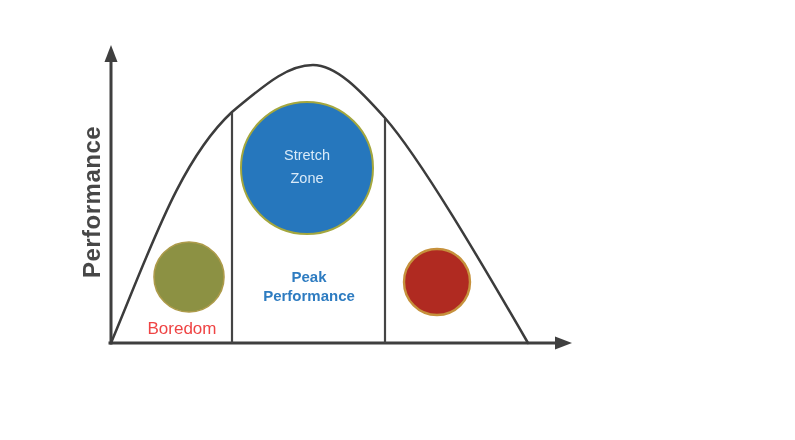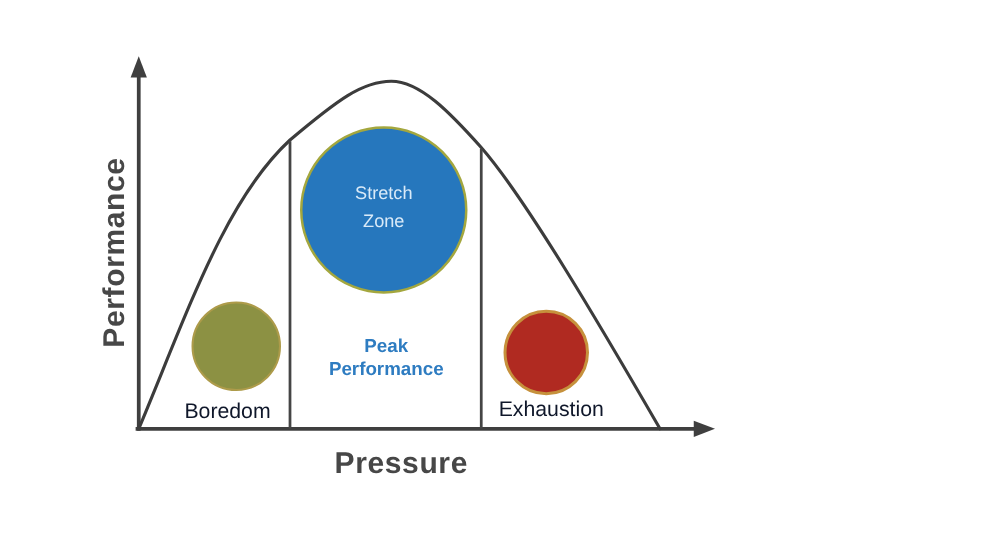--- a/index.html
+++ b/index.html
@@ -39,21 +39,21 @@
     left: 92px;
     top: 202px;
     transform: translate(-50%, -50%) rotate(-90deg);
   }
   .x-axis-label {
     left: 321px;
     top: 371px;
   }
   .region-label {
     font-size: 17px;
-    color: #0f172a;
+    color: #ef4444;
   }
   .boredom-label  { left: 182px; top: 329px; }
   .exhaustion-label { left: 441px; top: 328px; }
   .peak-label {
     left: 309px;
     top: 267px;
     width: 120px;
     font-size: 15px;
     font-weight: bold;
     color: #2E7CC1;
@@ -107,25 +107,23 @@
     <line x1="232" y1="113" x2="232" y2="343" stroke-width="2.2" stroke="#454545"></line>
     <line x1="385" y1="119" x2="385" y2="343" stroke-width="2.2" stroke="#454545"></line>
 
     <circle cx="189" cy="277" r="35" stroke-width="1.6" fill="#8C9143" stroke="#AD9B4A"></circle>
     <circle cx="307" cy="168" r="66" stroke-width="2" fill="#2677BD" stroke="#A4A73E"></circle>
     <circle cx="437" cy="282" r="33" stroke-width="2.4" fill="#B02A21" stroke="#C6913C"></circle>
   </svg>
 
   <div class="label axis-label y-axis-label">Performance</div>
 
-  <div class="label axis-label x-axis-label">Pressure</div>
 
   <div class="label region-label boredom-label">Boredom</div>
 
   <div class="label wrap peak-label">Peak Performance</div>
 
-  <div class="label region-label exhaustion-label">Exhaustion</div>
 
   <div class="label wrap zone-label stretch-zone-label">Stretch Zone</div>
 
 
 
 </div>
 
 </body></html>

